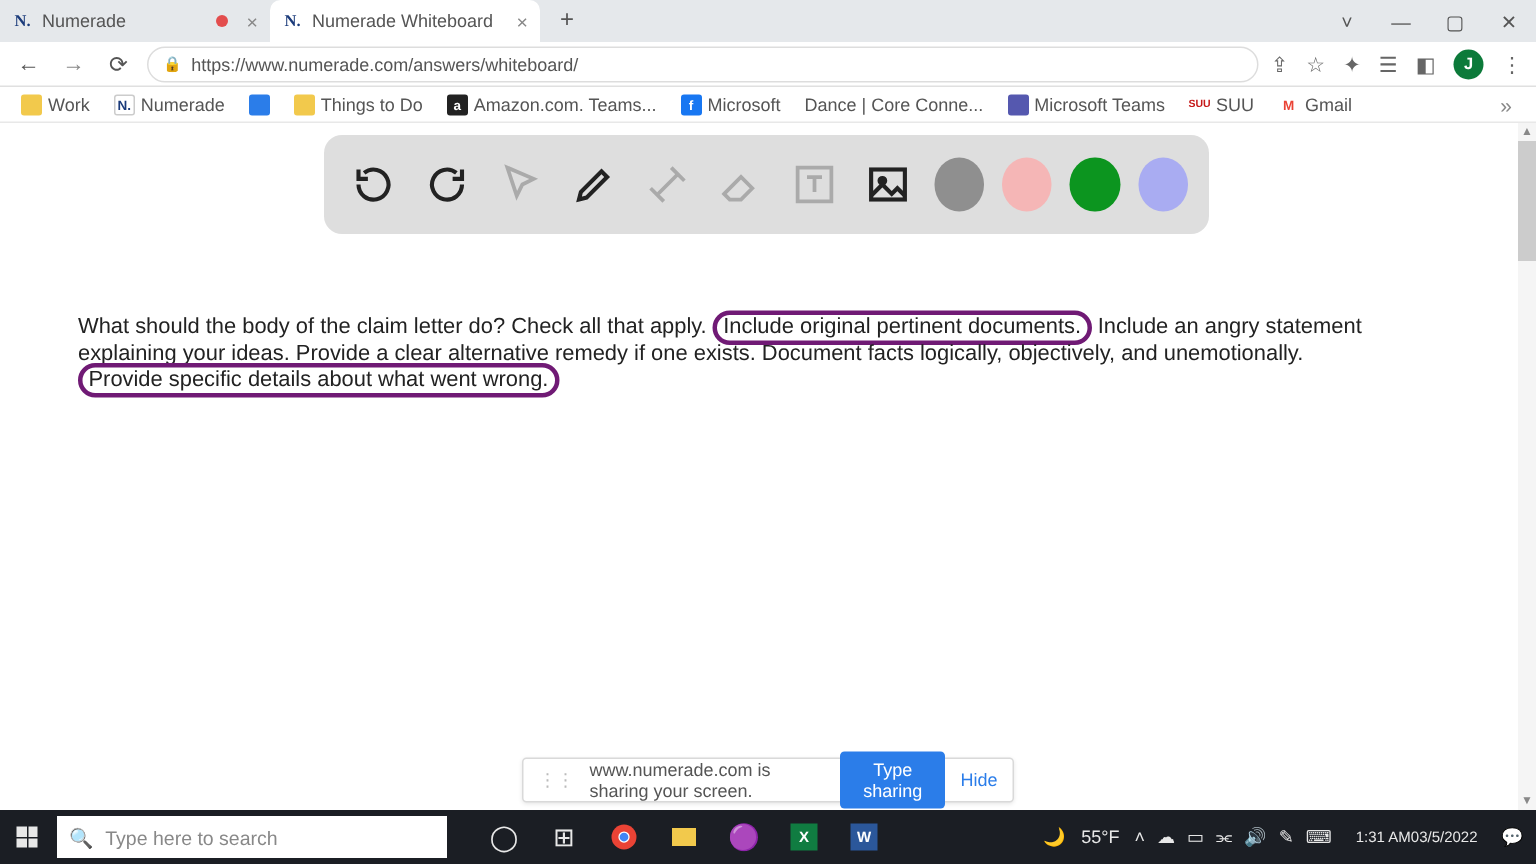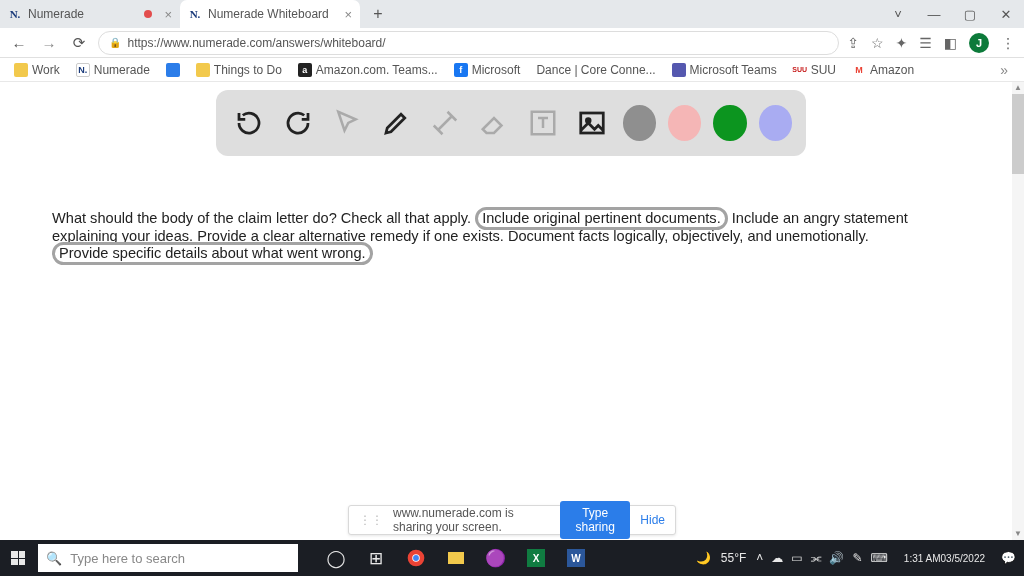--- a/index.html
+++ b/index.html
@@ -28,21 +28,21 @@
 .bm-chev{margin-left:auto;color:#888;font-size:14px;padding:0 6px}
 .page{position:relative;height:458px;background:#fff}
 .scrollbar{position:absolute;right:0;top:0;width:12px;height:100%;background:#f5f5f5}
 .scroll-thumb{position:absolute;top:0;width:12px;height:80px;background:#ccc}
 .scroll-arrow{position:absolute;width:12px;height:12px;color:#888;font-size:8px;text-align:center;line-height:12px}
 .toolbar{position:absolute;left:216px;top:8px;width:590px;height:66px;background:#dedede;border-radius:12px;display:flex;align-items:center;padding:0 14px;gap:12px}
 .tool{width:40px;height:40px;display:flex;align-items:center;justify-content:center;cursor:pointer}
 .tool svg{width:30px;height:30px}
 .swatch{width:36px;height:36px;border-radius:50%}
 .content{position:absolute;left:52px;top:128px;width:870px;font-size:14.6px;color:#222;line-height:1.2}
-.hl{display:inline;border:3px solid #a3a3a3;border-radius:14px;padding:0 4px 1px}
+.hl{display:inline;border:3px solid #701a75;border-radius:14px;padding:0 4px 1px}
 .share-bar{position:absolute;left:348px;bottom:5px;width:328px;height:30px;background:#fff;border:1px solid #d9d9d9;border-radius:3px;display:flex;align-items:center;padding:0 10px;gap:10px;font-size:12px;color:#555;box-shadow:0 1px 3px rgba(0,0,0,0.1)}
 .share-stop{background:#2b7de9;color:#fff;border:none;padding:5px 12px;border-radius:3px;font-size:12px;cursor:pointer}
 .share-hide{color:#2b7de9;cursor:pointer}
 .taskbar{position:absolute;bottom:0;left:0;width:1024px;height:36px;background:#1b1e24;display:flex;align-items:center;color:#e8e8e8;font-size:12px}
 .start{width:36px;height:36px;display:flex;align-items:center;justify-content:center}
 .start-grid{width:14px;height:14px;display:grid;grid-template:1fr 1fr/1fr 1fr;gap:1px}
 .start-grid span{background:#e8e8e8}
 .search-box{width:260px;height:28px;background:#fff;color:#888;display:flex;align-items:center;padding:0 8px;gap:8px;margin-left:2px;font-size:13px}
 .tb-icons{display:flex;gap:0;margin-left:18px}
 .tb-btn{width:40px;height:36px;display:flex;align-items:center;justify-content:center;font-size:17px}
@@ -123,21 +123,21 @@
   <span class="bm">
       <span class="bm-icon" style="background:#5558af"></span>
       <span>Microsoft Teams</span>
     </span>
   <span class="bm">
       <span class="bm-icon" style="background:#fff;color:#c61a1a;font-size:7px">SUU</span>
       <span>SUU</span>
     </span>
   <span class="bm">
       <span class="bm-icon" style="background:#fff;color:#ea4335">M</span>
-      <span>Amazon</span>
+      <span>Gmail</span>
     </span>
   <span class="bm-chev">»</span>
 </div>
 
 <div class="page">
   <div class="scrollbar">
     <div class="scroll-arrow" style="top:0">▲</div>
     <div class="scroll-thumb" style="top:12px"></div>
     <div class="scroll-arrow" style="bottom:0">▼</div>
   </div>

